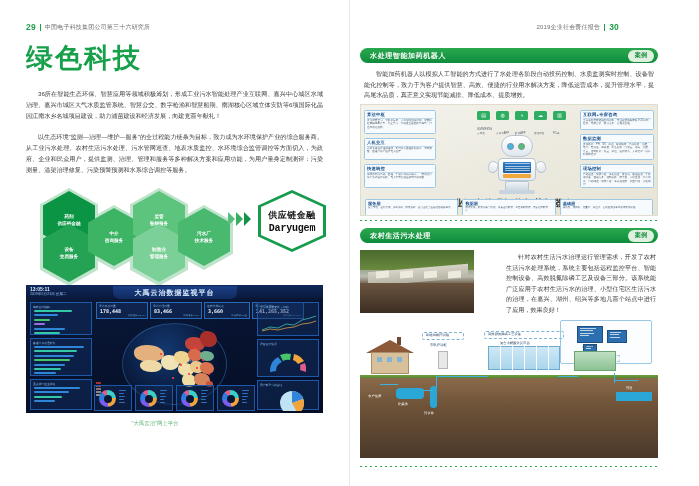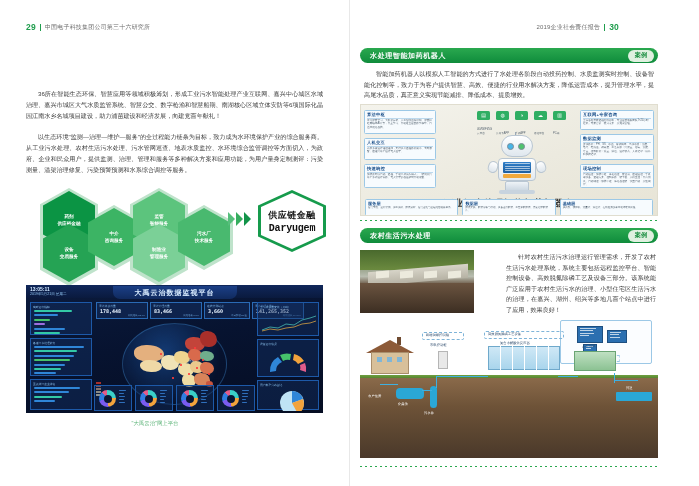--- a/index.html
+++ b/index.html
@@ -319,20 +319,21 @@
 <div class="page">
 
   <div class="left-page">
 
     <div class="running-head">
       <span class="folio">29</span>
       <span class="bar"></span>
       <span>中国电子科技集团公司第三十六研究所</span>
     </div>
 
+    <div class="big-title">绿色科技</div>
 
     <div class="body-para para1">36所在智能生态环保、智慧应用等领域积极筹划，形成工业污水智能处理产业互联网、嘉兴中心城区水域治理、嘉兴市城区大气水质监管系统、智慧公交、数字枪渔和智慧船期、南湖核心区域立体安防等6项国际化晶园江南水乡名城项目建设，助力浦苗建设和经济发展，向建党百年献礼！</div>
     <div class="body-para para2">以生态环境"监测—治理—维护—服务"的全过程能力链条为目标，致力成为水环境保护产业的综合服务商。从工业污水处理、农村生活污水处理、污水管网巡查、地表水质监控、水环境综合监管调控等方面切入，为政府、企业和民众用户，提供监测、治理、管理和服务等多种解决方案和应用功能，为用户量身定制测评：污染测量、溢架治理修复、污染预警预测和水系综合调控等服务。</div>
 
     <div class="hex-area">
       <div class="hex-outer" style="left:14px;  top:0px;"></div>
       <div class="hex-outer" style="left:14px;  top:33px;"></div>
       <div class="hex-outer" style="left:59px;  top:17px;"></div>
       <div class="hex-outer" style="left:104px; top:0px;"></div>
       <div class="hex-outer" style="left:104px; top:33px;"></div>

